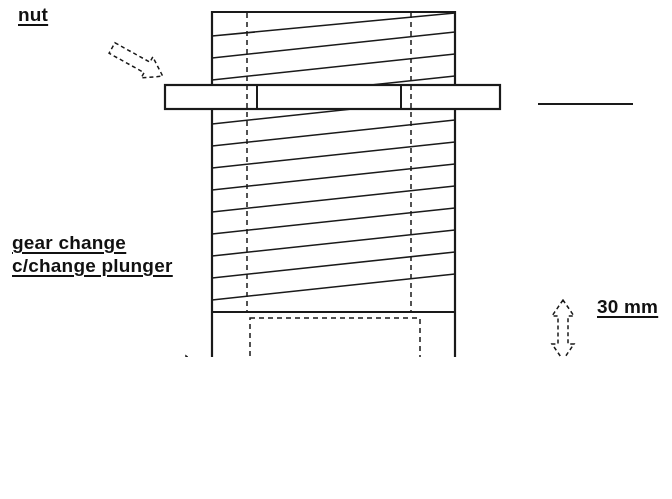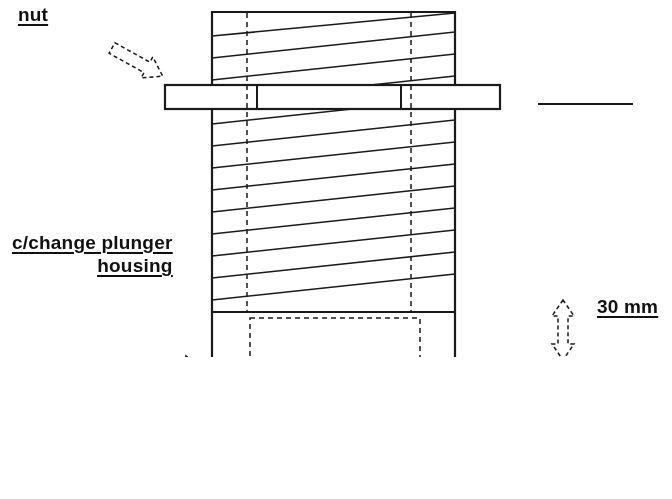--- a/index.html
+++ b/index.html
@@ -2,21 +2,20 @@
 <html><head>
 <meta charset="utf-8">
 <style>
   html,body{margin:0;padding:0;background:#ffffff;}
   .canvas{
     position:relative;
     width:672px;height:357px;
     background:#ffffff;
     overflow:hidden;
     font-family:"Liberation Sans", sans-serif;
-    text-align:right;
   }
   .canvas svg.drawing{position:absolute;left:0;top:0;}
   .label{
     position:absolute;
     font-weight:bold;
     color:#111111;
     font-size:19px;
     letter-spacing:0.2px;
     text-decoration:underline;
     text-decoration-thickness:2px;
@@ -85,22 +84,22 @@
     </g>
 
     <polygon points="563,300 552,316 558,316 558,344 552,344 563,360 574,344 568,344 568,316 574,316" fill="#ffffff" stroke="#1a1a1a" stroke-width="1.5" stroke-dasharray="4 3"></polygon>
 
     <line x1="538" y1="104" x2="633" y2="104" stroke="#1a1a1a" stroke-width="2"></line>
   </svg>
 
   <div class="label label-nut">nut</div>
 
   <div class="label label-housing">
+    <div>gear change</div>
     <div>c/change plunger</div>
-    <div>housing</div>
   </div>
 
   <div class="label label-dim">30 mm</div>
 
   <div class="watermark">
     <span>Sheldon's Emu</span>
     <svg width="34" height="46" viewBox="0 0 34 46">
       <g fill="#8b8b8b" stroke="#8b8b8b">
         <ellipse cx="14" cy="27" rx="10" ry="8" stroke="none"></ellipse>
         <path d="M19,23 C23,16 21,9 24,4" fill="none" stroke-width="3" stroke-linecap="round"></path>

